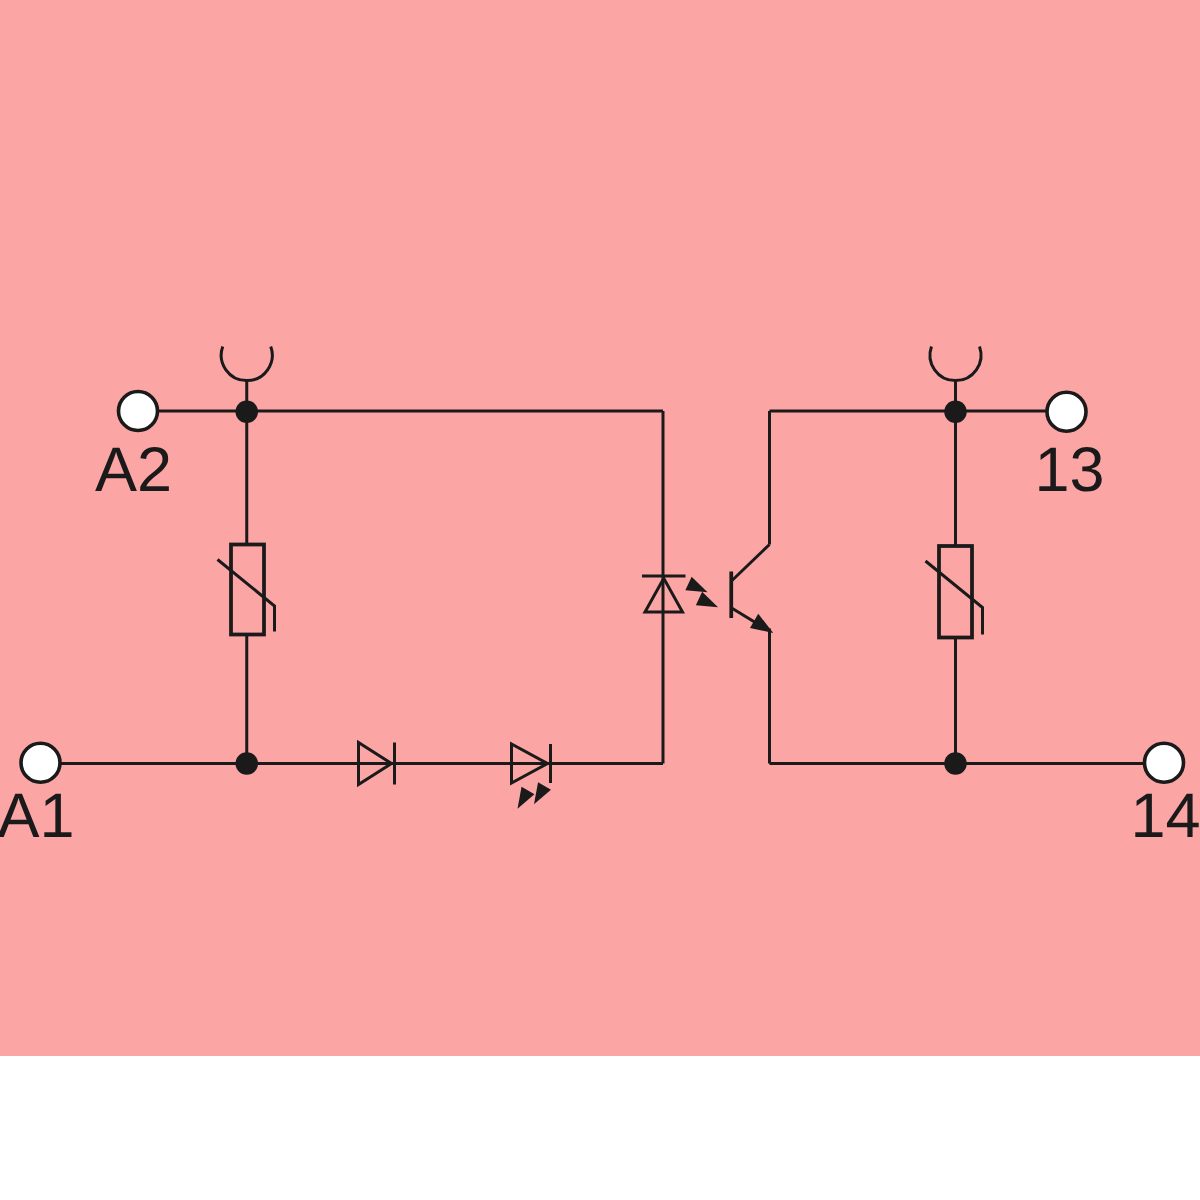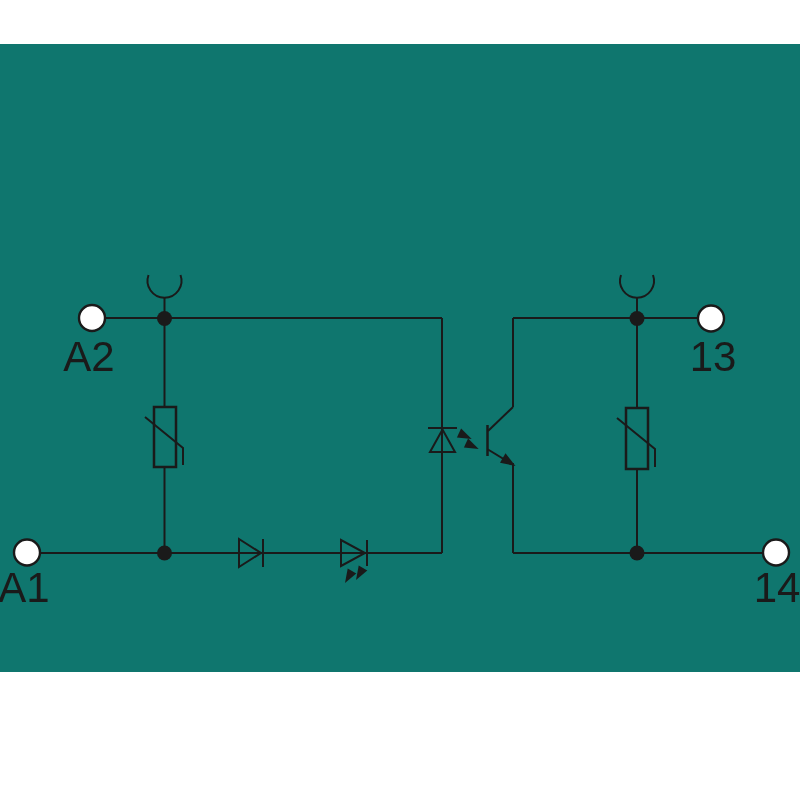--- a/index.html
+++ b/index.html
@@ -3,25 +3,24 @@
 <meta charset="utf-8">
 <style>
   html, body {
     margin: 0;
     padding: 0;
     background: #ffffff;
   }
   .canvas {
     position: relative;
     width: 800px;
-    height: 628px;
-    background: #0f766e;
+    height: 704px;
+    background: #fca5a5;
     font-family: "Liberation Sans", sans-serif;
     overflow: hidden;
-    margin-top: 44px;
   }
   svg.schematic { display: block; }
 
   .wire {
     fill: none;
     stroke: #1a1a1a;
     stroke-width: 2;
   }
   .wire-thick {
     fill: none;

